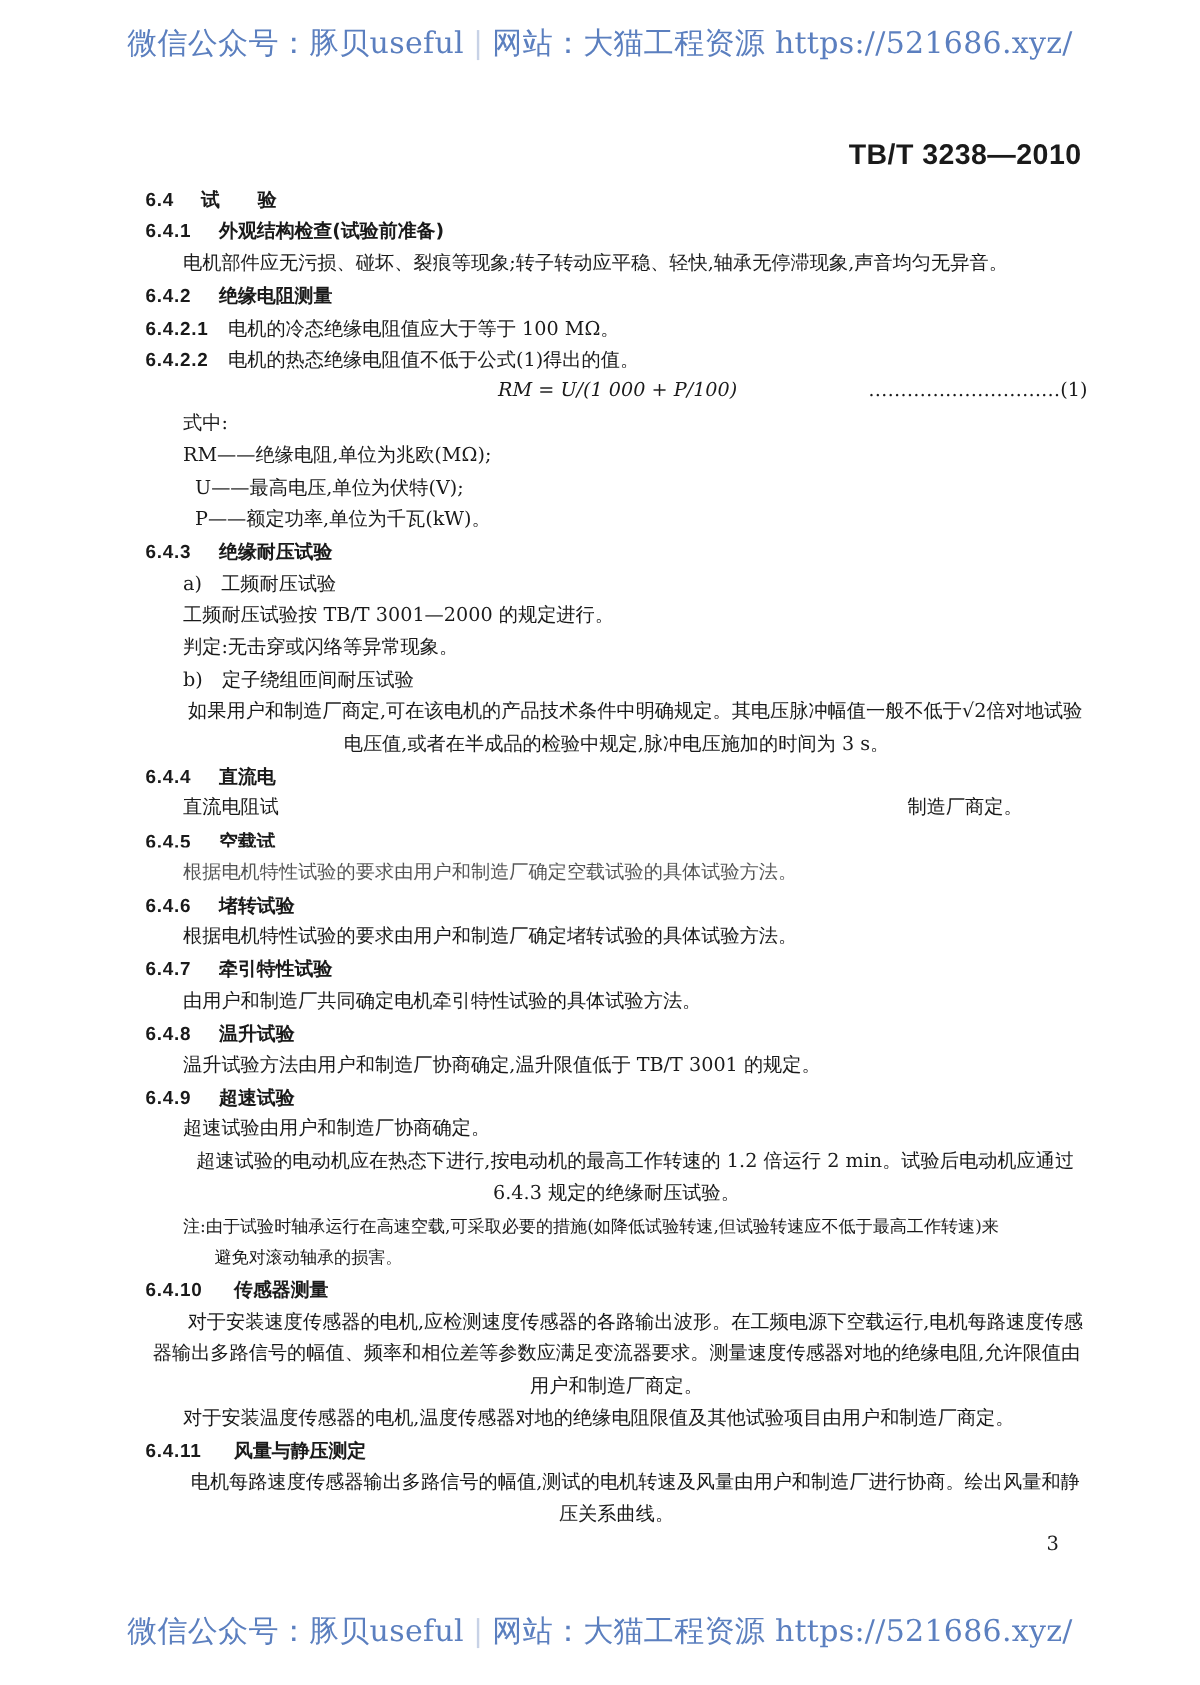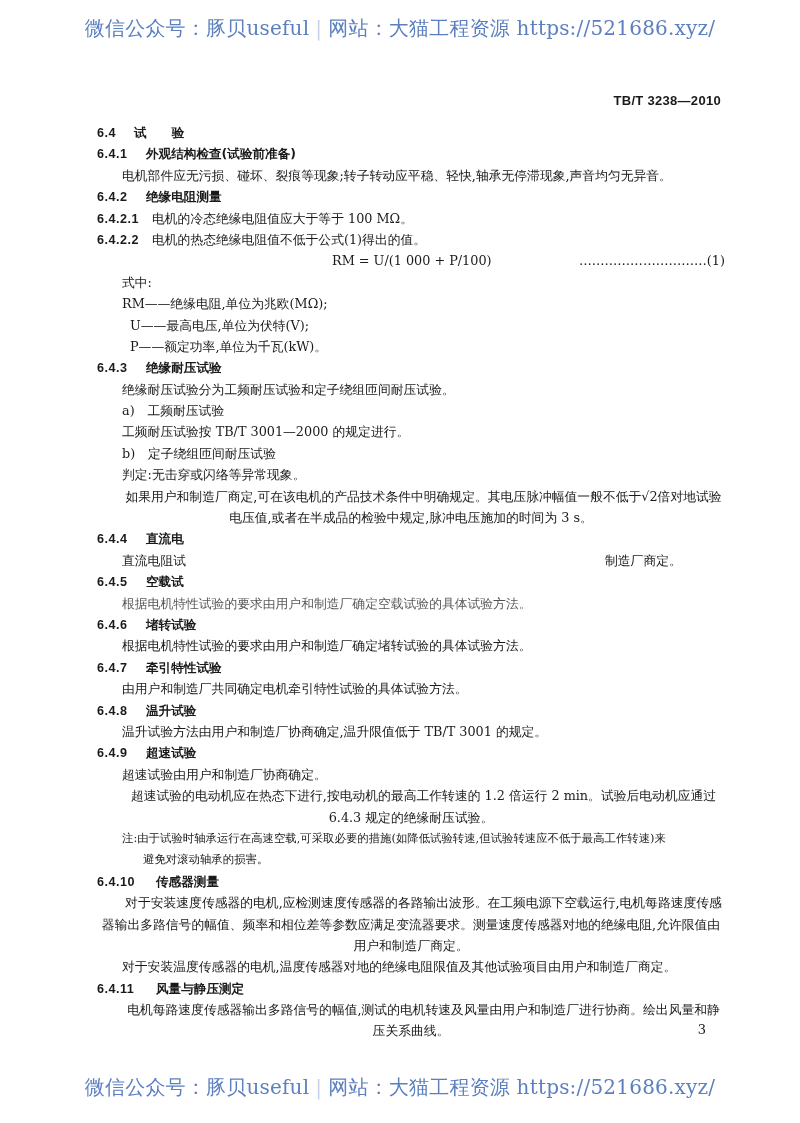--- a/index.html
+++ b/index.html
@@ -12,35 +12,35 @@
     position: absolute; left: 0; width: 800px; text-align: center;
     font-family: "DejaVu Serif", "Liberation Serif", serif;
     font-size: 20px; color: #5b7fbf; letter-spacing: 0.2px;
   }
   .watermark .sep { color: #c8d2e6; margin: 0 6px; }
   .wm-top { top: 15px; }
   .wm-bottom { top: 1074px; }
   .std-code {
     position: absolute; top: 93px; right: 79px;
     font-family: "Liberation Sans", "DejaVu Sans", sans-serif;
-    font-weight: bold; font-size: 13px; letter-spacing: 0.3px;
+    font-weight: bold; font-size: 19px; letter-spacing: 0.3px;
   }
   .content { position: absolute; left: 97px; top: 122px; width: 628px; }
   .line { position: relative; font-size: 13px; height: 21.4px; line-height: 21.4px; white-space: nowrap; }
   .h { font-weight: bold; font-family: "DejaVu Sans", "Liberation Sans", sans-serif; font-size: 12.6px; }
   .h .num { display: inline-block; font-family: "Liberation Sans", "DejaVu Sans", sans-serif; font-weight: bold; letter-spacing: 0.5px; }
   .h .num.w1 { width: 37px; }
   .h .num.w2 { width: 49px; }
   .h .num.w3 { width: 55px; }
   .h .num.w4 { width: 59px; }
   .h .num.w5 { width: 59px; }
   .indent { padding-left: 25px; }
   .para { font-size: 12.8px; line-height: 21.4px; }
   .para-indent { text-indent: 25px; white-space: normal; height: auto; text-align: center; }
-  .formula { position: absolute; left: 235px; }
+  .formula { font-style: italic; position: absolute; left: 235px; }
   .formula-no { position: absolute; right: 0; }
   .note { font-size: 11.4px; padding-left: 25px; }
   .note2 { font-size: 11.4px; padding-left: 46px; }
   .page-no { position: absolute; top: 1022px; right: 94px; font-size: 13px; }
   .occluded { position: relative; }
   .mask { position: absolute; background: #ffffff; top: 0; height: 100%; }
 </style>
 </head>
 <body>
 
@@ -76,25 +76,24 @@
     <span class="formula-no">…………………………(1)</span>
   </div>
   <div class="line para indent">式中:</div>
   <div class="line para indent">RM——绝缘电阻,单位为兆欧(MΩ);</div>
   <div class="line para indent" style="padding-left:33px">U——最高电压,单位为伏特(V);</div>
   <div class="line para indent" style="padding-left:33px">P——额定功率,单位为千瓦(kW)。</div>
 
   <div class="line h">
     <span class="num w2">6.4.3</span><span>绝缘耐压试验</span>
   </div>
-  <div class="line para indent">绝缘耐压试验分为工频耐压试验和定子绕组匝间耐压试验。</div>
   <div class="line para indent">a)　工频耐压试验</div>
   <div class="line para indent">工频耐压试验按 TB/T 3001—2000 的规定进行。</div>
+  <div class="line para indent">判定:无击穿或闪络等异常现象。</div>
   <div class="line para indent">b)　定子绕组匝间耐压试验</div>
-  <div class="line para indent">判定:无击穿或闪络等异常现象。</div>
   <div class="line para para-indent" style="height:42.8px">如果用户和制造厂商定,可在该电机的产品技术条件中明确规定。其电压脉冲幅值一般不低于√2倍对地试验电压值,或者在半成品的检验中规定,脉冲电压施加的时间为 3 s。</div>
 
   <div class="line h occluded">
     <span class="num w2">6.4.4</span><span>直流电</span>
   </div>
   <div class="line para indent occluded">
     <span>直流电阻试</span>
     <span style="position:absolute; left:508px;">制造厂商定。</span>
   </div>
 

